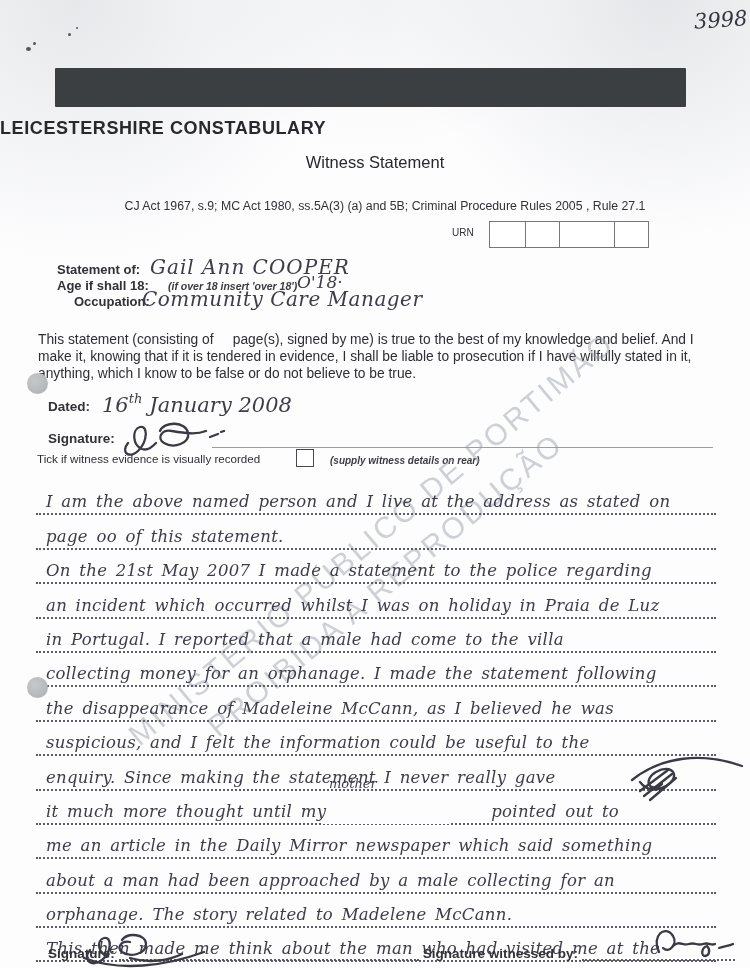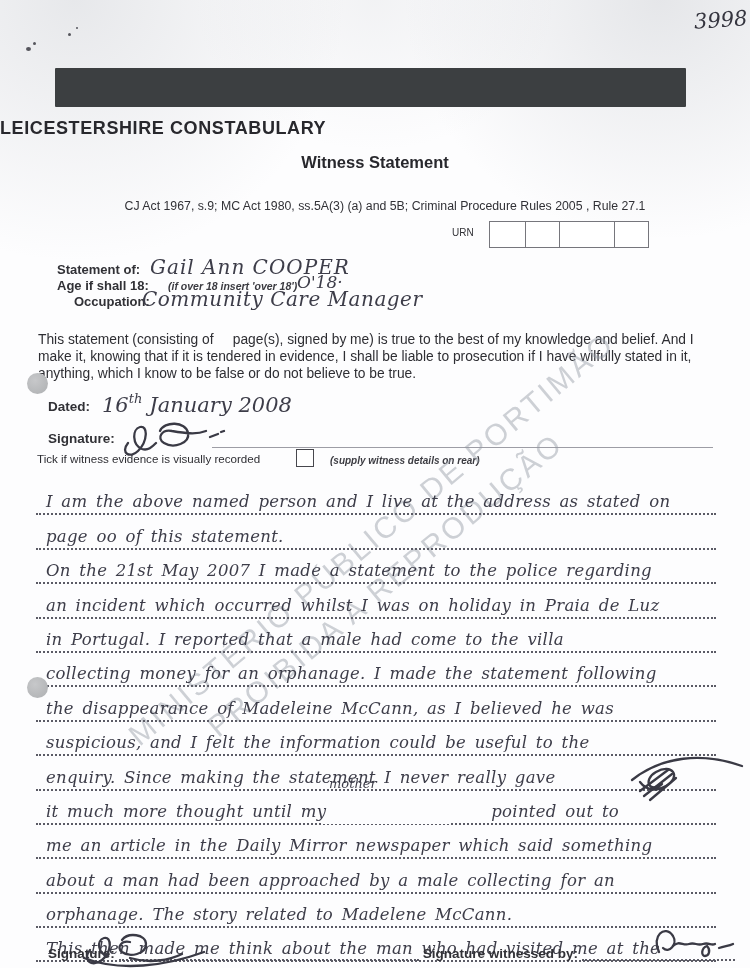--- a/index.html
+++ b/index.html
@@ -18,21 +18,21 @@
   .page-num { top:8px; left:694px; font-size:21px; transform:rotate(-4deg); color:#35353f; }
   .pen-dot { width:3px; height:3px; background:#55555c; border-radius:50%; }
   .pen-dot.d1 { top:47px; left:26px; width:5px; height:4px; }
   .pen-dot.d2 { top:42px; left:33px; }
   .pen-dot.d3 { top:33px; left:68px; }
   .pen-dot.d4 { top:27px; left:76px; width:2px; height:2px; }
 
   .redaction-bar { top:68px; left:55px; width:631px; height:39px; background:#3c3f41; border-radius:1px; }
 
   .force-title { top:118px; left:0; width:100%; text-align:left; font-size:18px; font-weight:bold; letter-spacing:.6px; color:#28282d; margin:0; }
-  .doc-title  { top:153px; left:0; width:100%; text-align:center; font-size:16.5px; font-weight:bold; color:#28282d; margin:0; }
+  .doc-title  { top:153px; left:0; width:100%; text-align:center; font-size:16.5px; font-weight:normal; color:#28282d; margin:0; }
   .act-line   { top:199px; left:0; width:100%; text-align:center; font-size:12.3px; color:#313136;margin-left:10px; }
 
   .urn-label { top:227px; left:452px; font-size:10px; color:#313136; }
   .urn-box { top:221px; left:489px; width:158px; height:25px; border:1px solid #76767c; display:flex; background:#fff; }
   .urn-cell { border-right:1px solid #76767c; height:100%; box-sizing:border-box; }
   .urn-cell.c1 { width:36px; } .urn-cell.c2 { width:34px; } .urn-cell.c3 { width:55px; } .urn-cell.c4 { width:33px; border-right:none; flex:1; }
 
   .flabel { font-size:13px; font-weight:bold; color:#313136; }
   .lab-statement { top:262px; left:57px; }
   .lab-age       { top:278px; left:57px; }

